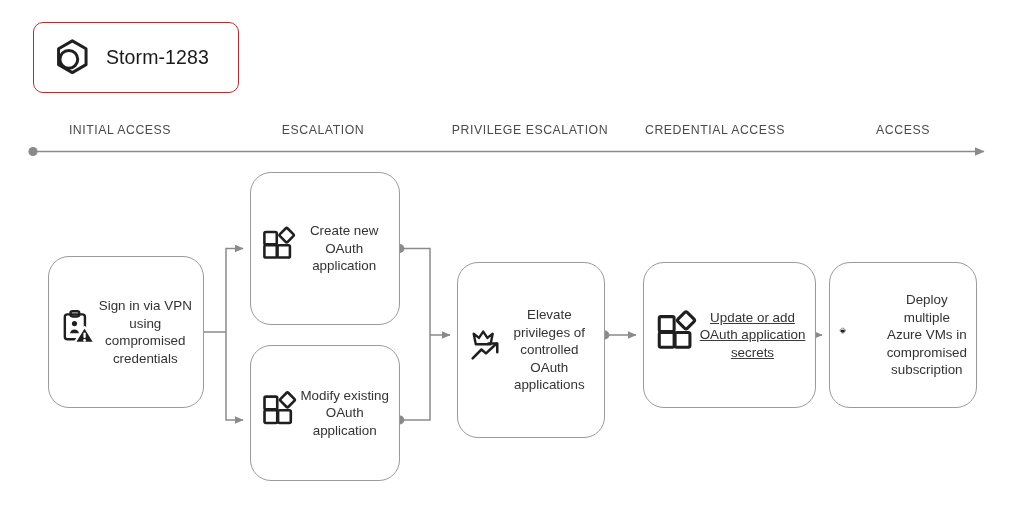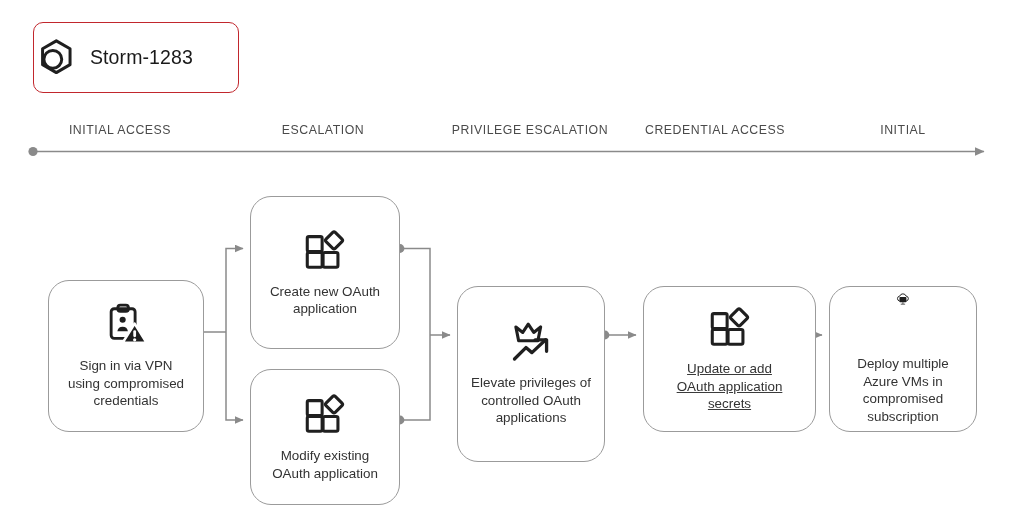--- a/index.html
+++ b/index.html
@@ -28,20 +28,21 @@
     left: 33px;
     top: 22px;
     width: 206px;
     height: 71px;
     box-sizing: border-box;
     border: 1.6px solid #c1272d;
     border-radius: 10px;
     background: #ffffff;
     display: flex;
     align-items: center;
+    padding-left: 16px;
   }
   .actor-icon {
     width: 42px;
     height: 42px;
     flex: 0 0 42px;
     display: block;
   }
   .actor-name {
     margin-left: 14px;
     font-size: 19.5px;
@@ -62,25 +63,23 @@
   }
 
   
   .node {
     position: absolute;
     box-sizing: border-box;
     border: 1.1px solid #9b9b9b;
     border-radius: 21px;
     background: #ffffff;
     display: flex;
-    flex-direction: column;
     align-items: center;
     justify-content: center;
     padding: 6px 9px;
-    margin-top: 24px;
   }
   .node-icon {
     display: block;
     margin-bottom: 9px;
   }
   .node-label {
     font-size: 13.4px;
     line-height: 17.5px;
     text-align: center;
     color: #333333;
@@ -135,21 +134,21 @@
     <path d="M25.5 4.4 L41.2 13.5 L41.2 31.6 L25.5 40.7 L9.8 31.6 L9.8 13.5 Z" fill="none" stroke="#1f1f1f" stroke-width="3.4" stroke-linejoin="round"></path>
     <circle cx="21.5" cy="25.5" r="10.2" fill="none" stroke="#1f1f1f" stroke-width="3.4"></circle>
   </svg>
   <span class="actor-name">Storm-1283</span>
 </div>
 
 <div class="timeline-label" style="left:120px">INITIAL ACCESS</div>
 <div class="timeline-label" style="left:323px">ESCALATION</div>
 <div class="timeline-label" style="left:530px">PRIVILEGE ESCALATION</div>
 <div class="timeline-label" style="left:715px">CREDENTIAL ACCESS</div>
-<div class="timeline-label" style="left:903px">INITIAL</div>
+<div class="timeline-label" style="left:903px">ACCESS</div>
 
 <div class="node" style="left:48px; top:256px; width:156px; height:152px;">
   <svg class="node-icon" width="46" height="46" viewBox="0 0 48 48">
     <rect x="8.5" y="7" width="25" height="31" rx="3.2" fill="none" stroke="#1f1f1f" stroke-width="3"></rect>
     <rect x="15.5" y="3.2" width="11" height="6.4" rx="2.6" fill="none" stroke="#1f1f1f" stroke-width="3"></rect>
     <circle cx="20.5" cy="18.5" r="3.2" fill="#1f1f1f"></circle>
     <path d="M15 30.5 a5.6 5.6 0 0 1 11 0" fill="#1f1f1f"></path>
     <path d="M33 22.5 L45.5 42.5 L20.5 42.5 Z" fill="#1f1f1f" stroke="#ffffff" stroke-width="2.6" stroke-linejoin="round"></path>
     <rect x="31.6" y="29.5" width="2.9" height="7.2" rx="1.4" fill="#ffffff"></rect>
     <circle cx="33.05" cy="39.4" r="1.7" fill="#ffffff"></circle>

